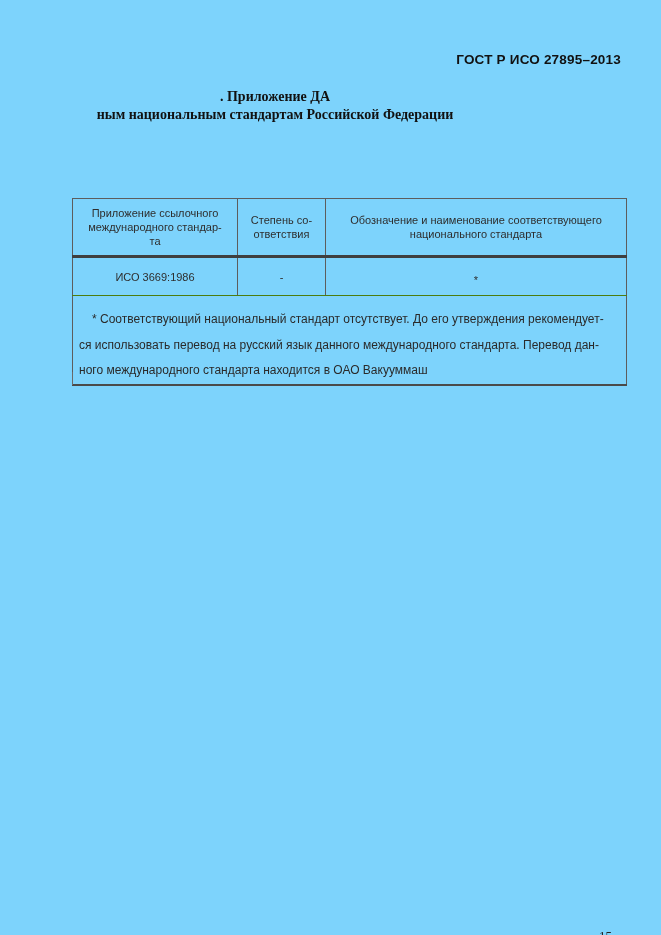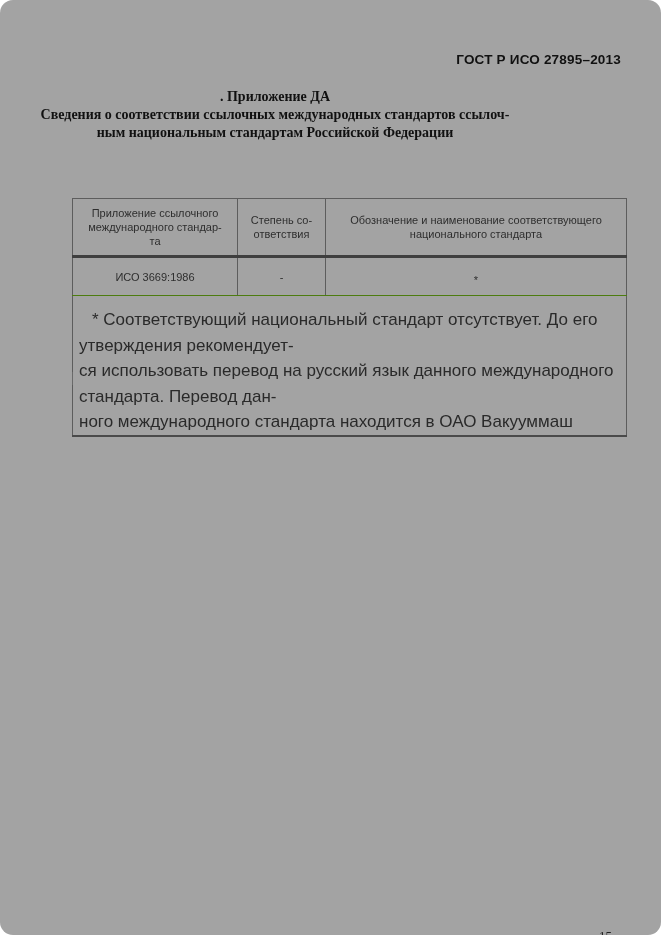--- a/index.html
+++ b/index.html
@@ -6,22 +6,21 @@
   html, body { background: #ffffff; }
   body {
     width: 661px; height: 935px;
     position: relative;
     font-family: "Liberation Sans", sans-serif;
     color: #1c1c1c;
     overflow: hidden;
   }
   .page {
     position: absolute; inset: 0;
-    background: #a3a3a3;
-    border-radius: 13px;
+    background: #7dd3fc;
   }
   .doc-header {
     position: absolute;
     top: 52px; right: 40px;
     font-family: "Liberation Sans", sans-serif;
     font-weight: bold;
     font-size: 13.5px;
     letter-spacing: 0.2px;
     color: #111;
   }
@@ -68,21 +67,21 @@
     font-size: 11px;
     margin-top: 17px;
   }
   .std-table tr.data-row td.asterisk-cell { padding-top: 6px; }
   .std-table tr.foot-row td {
     height: 89px;
     border-bottom: 2px solid #4a4a4a;
     text-align: left;
     vertical-align: top;
     padding: 11px 6px 0 6px;
-    font-size: 17px;
+    font-size: 12px;
     line-height: 25.5px;
     color: #2a2a2a;
   }
   .foot-line1 { text-indent: 13px; }
   .table-left-tick {
     position: absolute;
     left: 72px; top: 372px;
     width: 1px; height: 13px;
     background: #6a6a6a;
   }
@@ -96,21 +95,20 @@
 </style>
 </head>
 <body>
 
 <div class="page">
 
   <div class="doc-header">ГОСТ Р ИСО 27895–2013</div>
 
   <div class="title-block">
     <div>. Приложение ДА</div>
-    <div>Сведения о соответствии ссылочных международных стандартов ссылоч-</div>
     <div>ным национальным стандартам Российской Федерации</div>
   </div>
 
   <table class="std-table">
     <colgroup>
         <col class="c1">
         <col class="c2">
         <col class="c3">
       </colgroup>
     <tbody>

